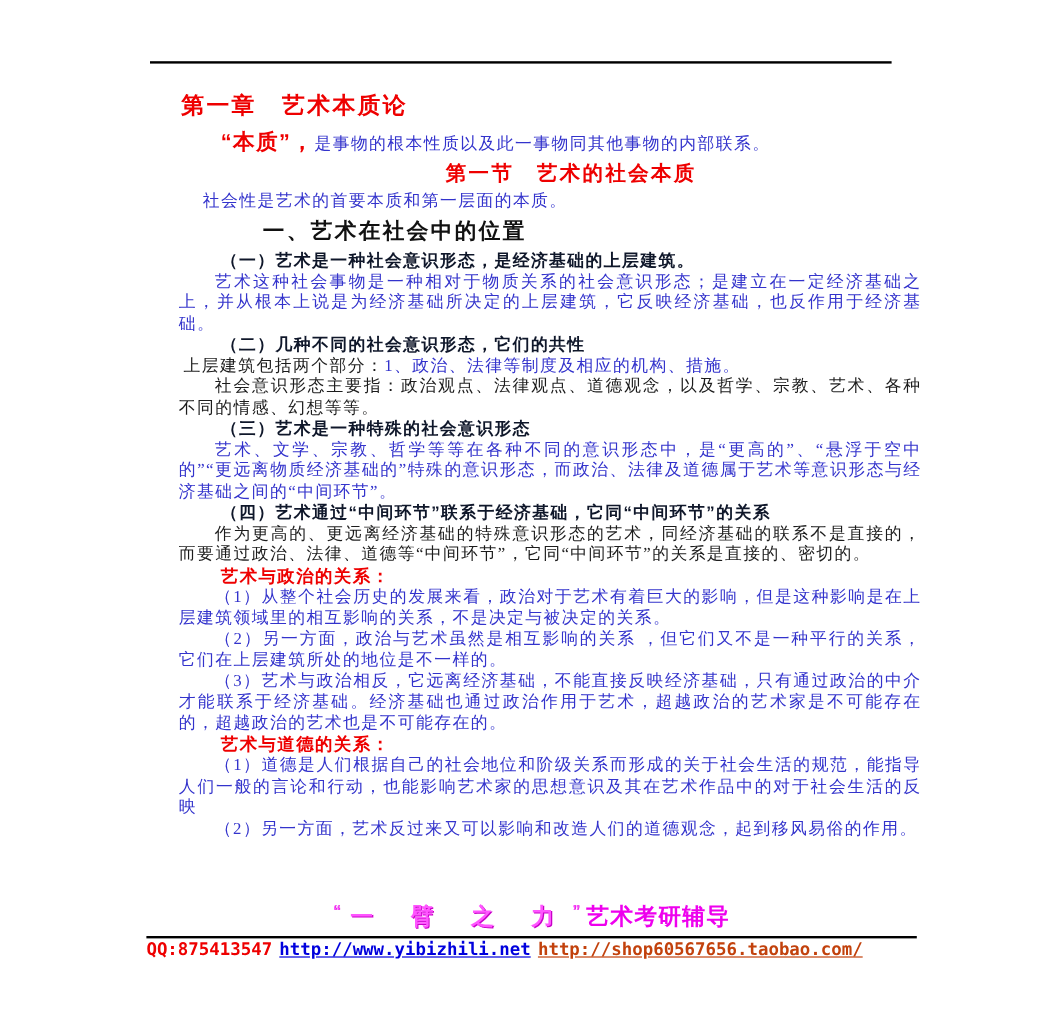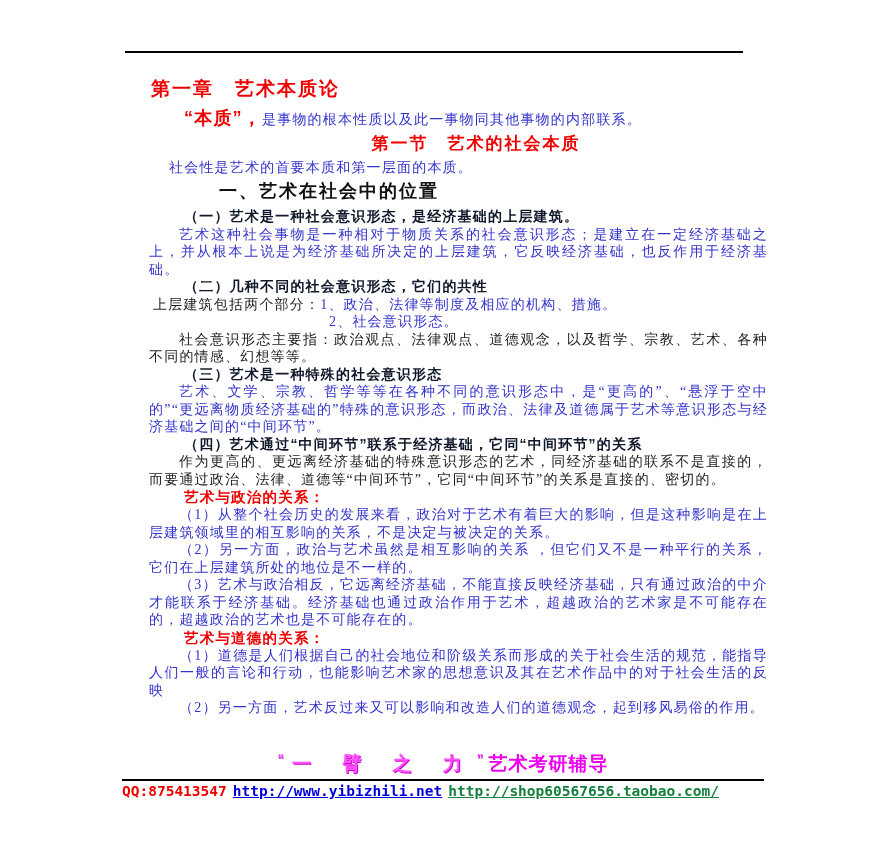--- a/index.html
+++ b/index.html
@@ -86,21 +86,21 @@
   .footer-rule {
     width: 100%; height: 2px; background: #000000; margin: 2px 0 1px 0;
   }
   .contact-line {
     font-family: "DejaVu Sans Mono", "Liberation Mono", monospace;
     font-weight: bold; font-size: 14.5px; line-height: 19px;
     text-align: left; white-space: nowrap; letter-spacing: 0;
   }
   .qq-text { color: #ee0000; }
   .link-blue { color: #0000dd; text-decoration: underline; margin-left: 6px; }
-  .link-red { color: #15803d; text-decoration: underline; margin-left: 6px; }
+  .link-red { color: #c2410c; text-decoration: underline; margin-left: 6px; }
   a { cursor: pointer; }
 </style>
 </head>
 <body>
 
 <div class="page">
 
   <div class="top-rule"></div>
 
   <div class="content">
@@ -113,21 +113,20 @@
 
     <p class="section-intro blue">社会性是艺术的首要本质和第一层面的本质。</p>
 
     <div class="part-title">一、艺术在社会中的位置</div>
 
     <div class="h3">（一）艺术是一种社会意识形态，是经济基础的上层建筑。</div>
     <p class="para-indent blue">艺术这种社会事物是一种相对于物质关系的社会意识形态；是建立在一定经济基础之上，并从根本上说是为经济基础所决定的上层建筑，它反映经济基础，也反作用于经济基础。</p>
 
     <div class="h3">（二）几种不同的社会意识形态，它们的共性</div>
     <p class="para-small-indent"><span>上层建筑包括两个部分：</span><span class="blue">1、政治、法律等制度及相应的机构、措施。</span></p>
-    <p class="para-center-item blue">2、社会意识形态。</p>
 
     <p class="para-indent">社会意识形态主要指：政治观点、法律观点、道德观念，以及哲学、宗教、艺术、各种不同的情感、幻想等等。</p>
 
     <div class="h3">（三）艺术是一种特殊的社会意识形态</div>
     <p class="para-indent blue">艺术、文学、宗教、哲学等等在各种不同的意识形态中，是“更高的”、“悬浮于空中的”“更远离物质经济基础的”特殊的意识形态，而政治、法律及道德属于艺术等意识形态与经济基础之间的“中间环节”。</p>
 
     <div class="h3">（四）艺术通过“中间环节”联系于经济基础，它同“中间环节”的关系</div>
     <p class="para-indent">作为更高的、更远离经济基础的特殊意识形态的艺术，同经济基础的联系不是直接的，而要通过政治、法律、道德等“中间环节”，它同“中间环节”的关系是直接的、密切的。</p>
 
     <div class="h-red">艺术与政治的关系：</div>

